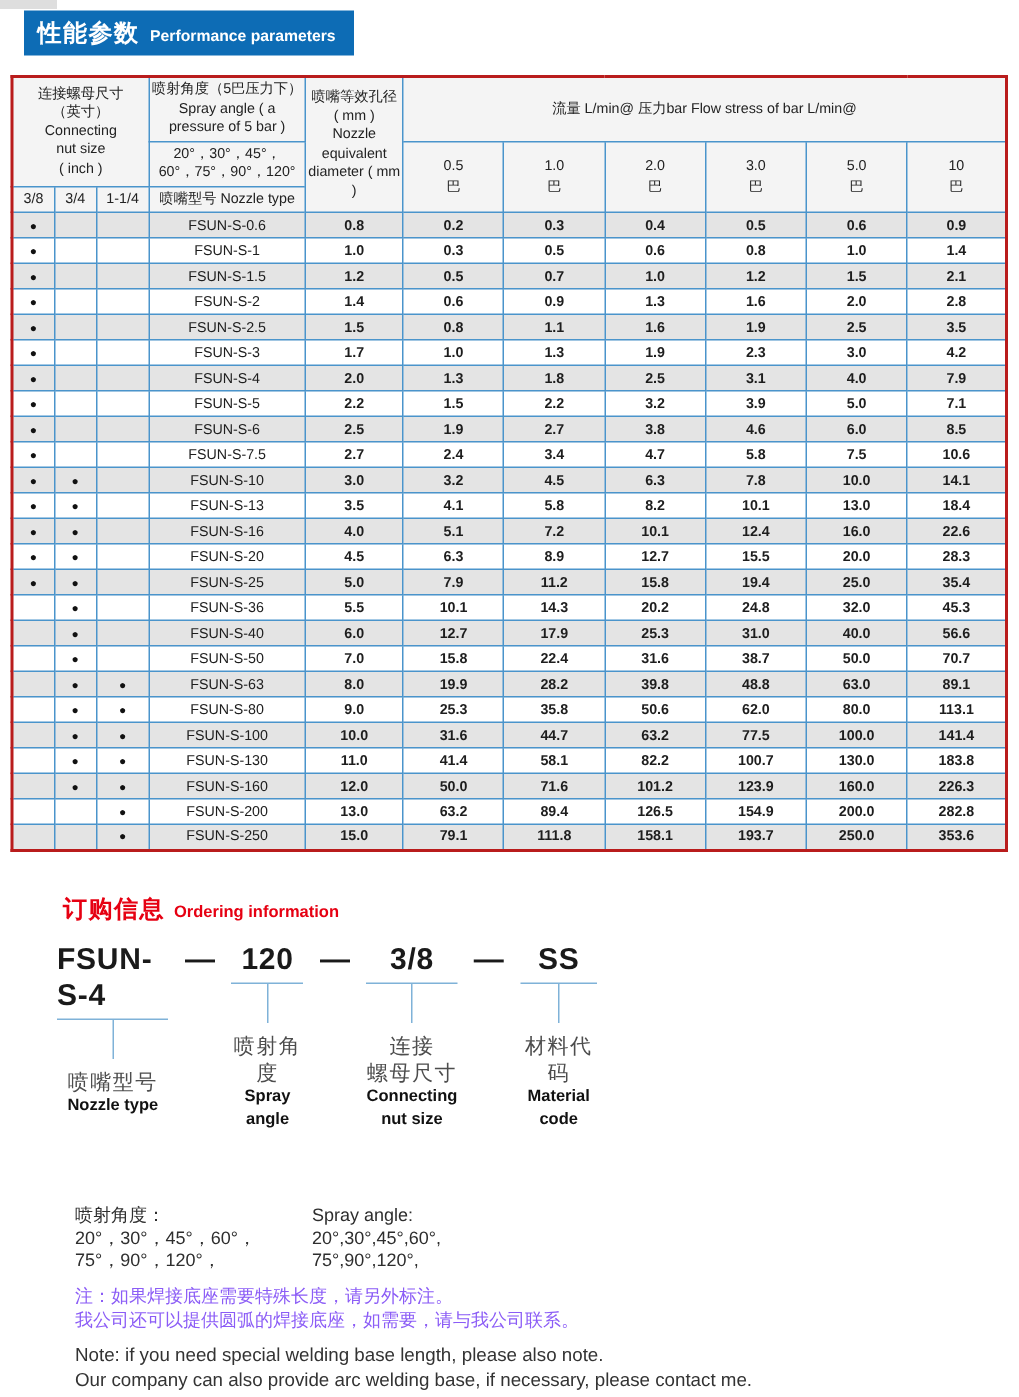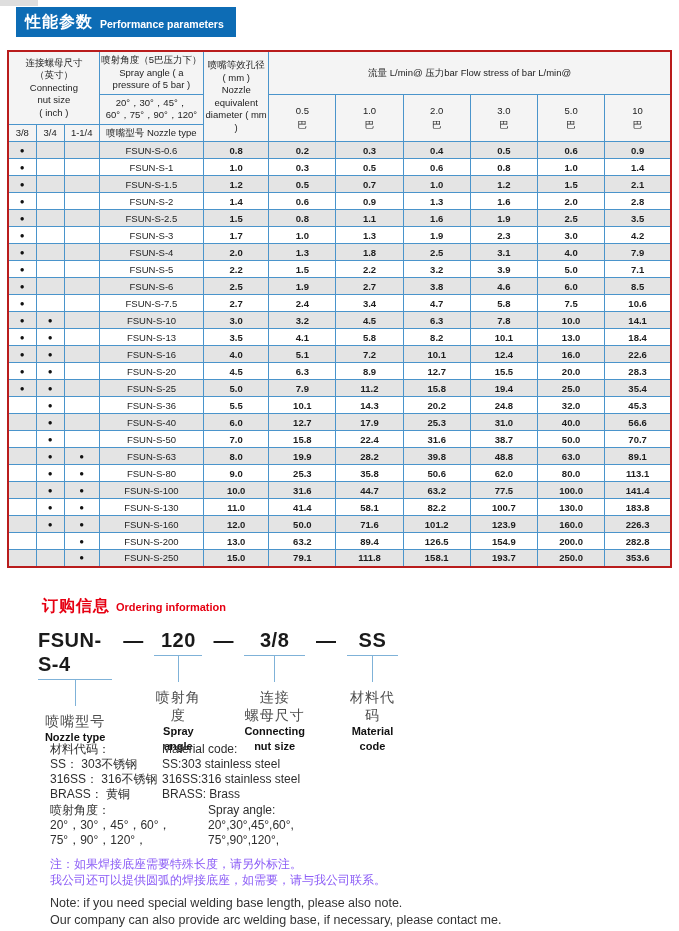--- a/index.html
+++ b/index.html
@@ -493,30 +493,20 @@
       <div class="seg-value">SS</div>
       <div class="seg-conn">
           <div class="seg-bar"></div>
           <div class="seg-stem"></div>
         </div>
       <div class="seg-cn">材料代码</div>
       <div class="seg-en">Material code</div>
     </div>
   </div>
 
-  <div class="two-col material">
-    <div class="col col-cn">材料代码：
-SS： 303不锈钢
-316SS： 316不锈钢
-BRASS： 黄铜</div>
-    <div class="col">Material code:
-SS:303 stainless steel
-316SS:316 stainless steel
-BRASS: Brass</div>
-  </div>
 
   <div class="two-col spray">
     <div class="col col-cn">喷射角度：
 20°，30°，45°，60°，
 75°，90°，120°，</div>
     <div class="col">Spray angle:
 20°,30°,45°,60°,
 75°,90°,120°,</div>
   </div>
 

